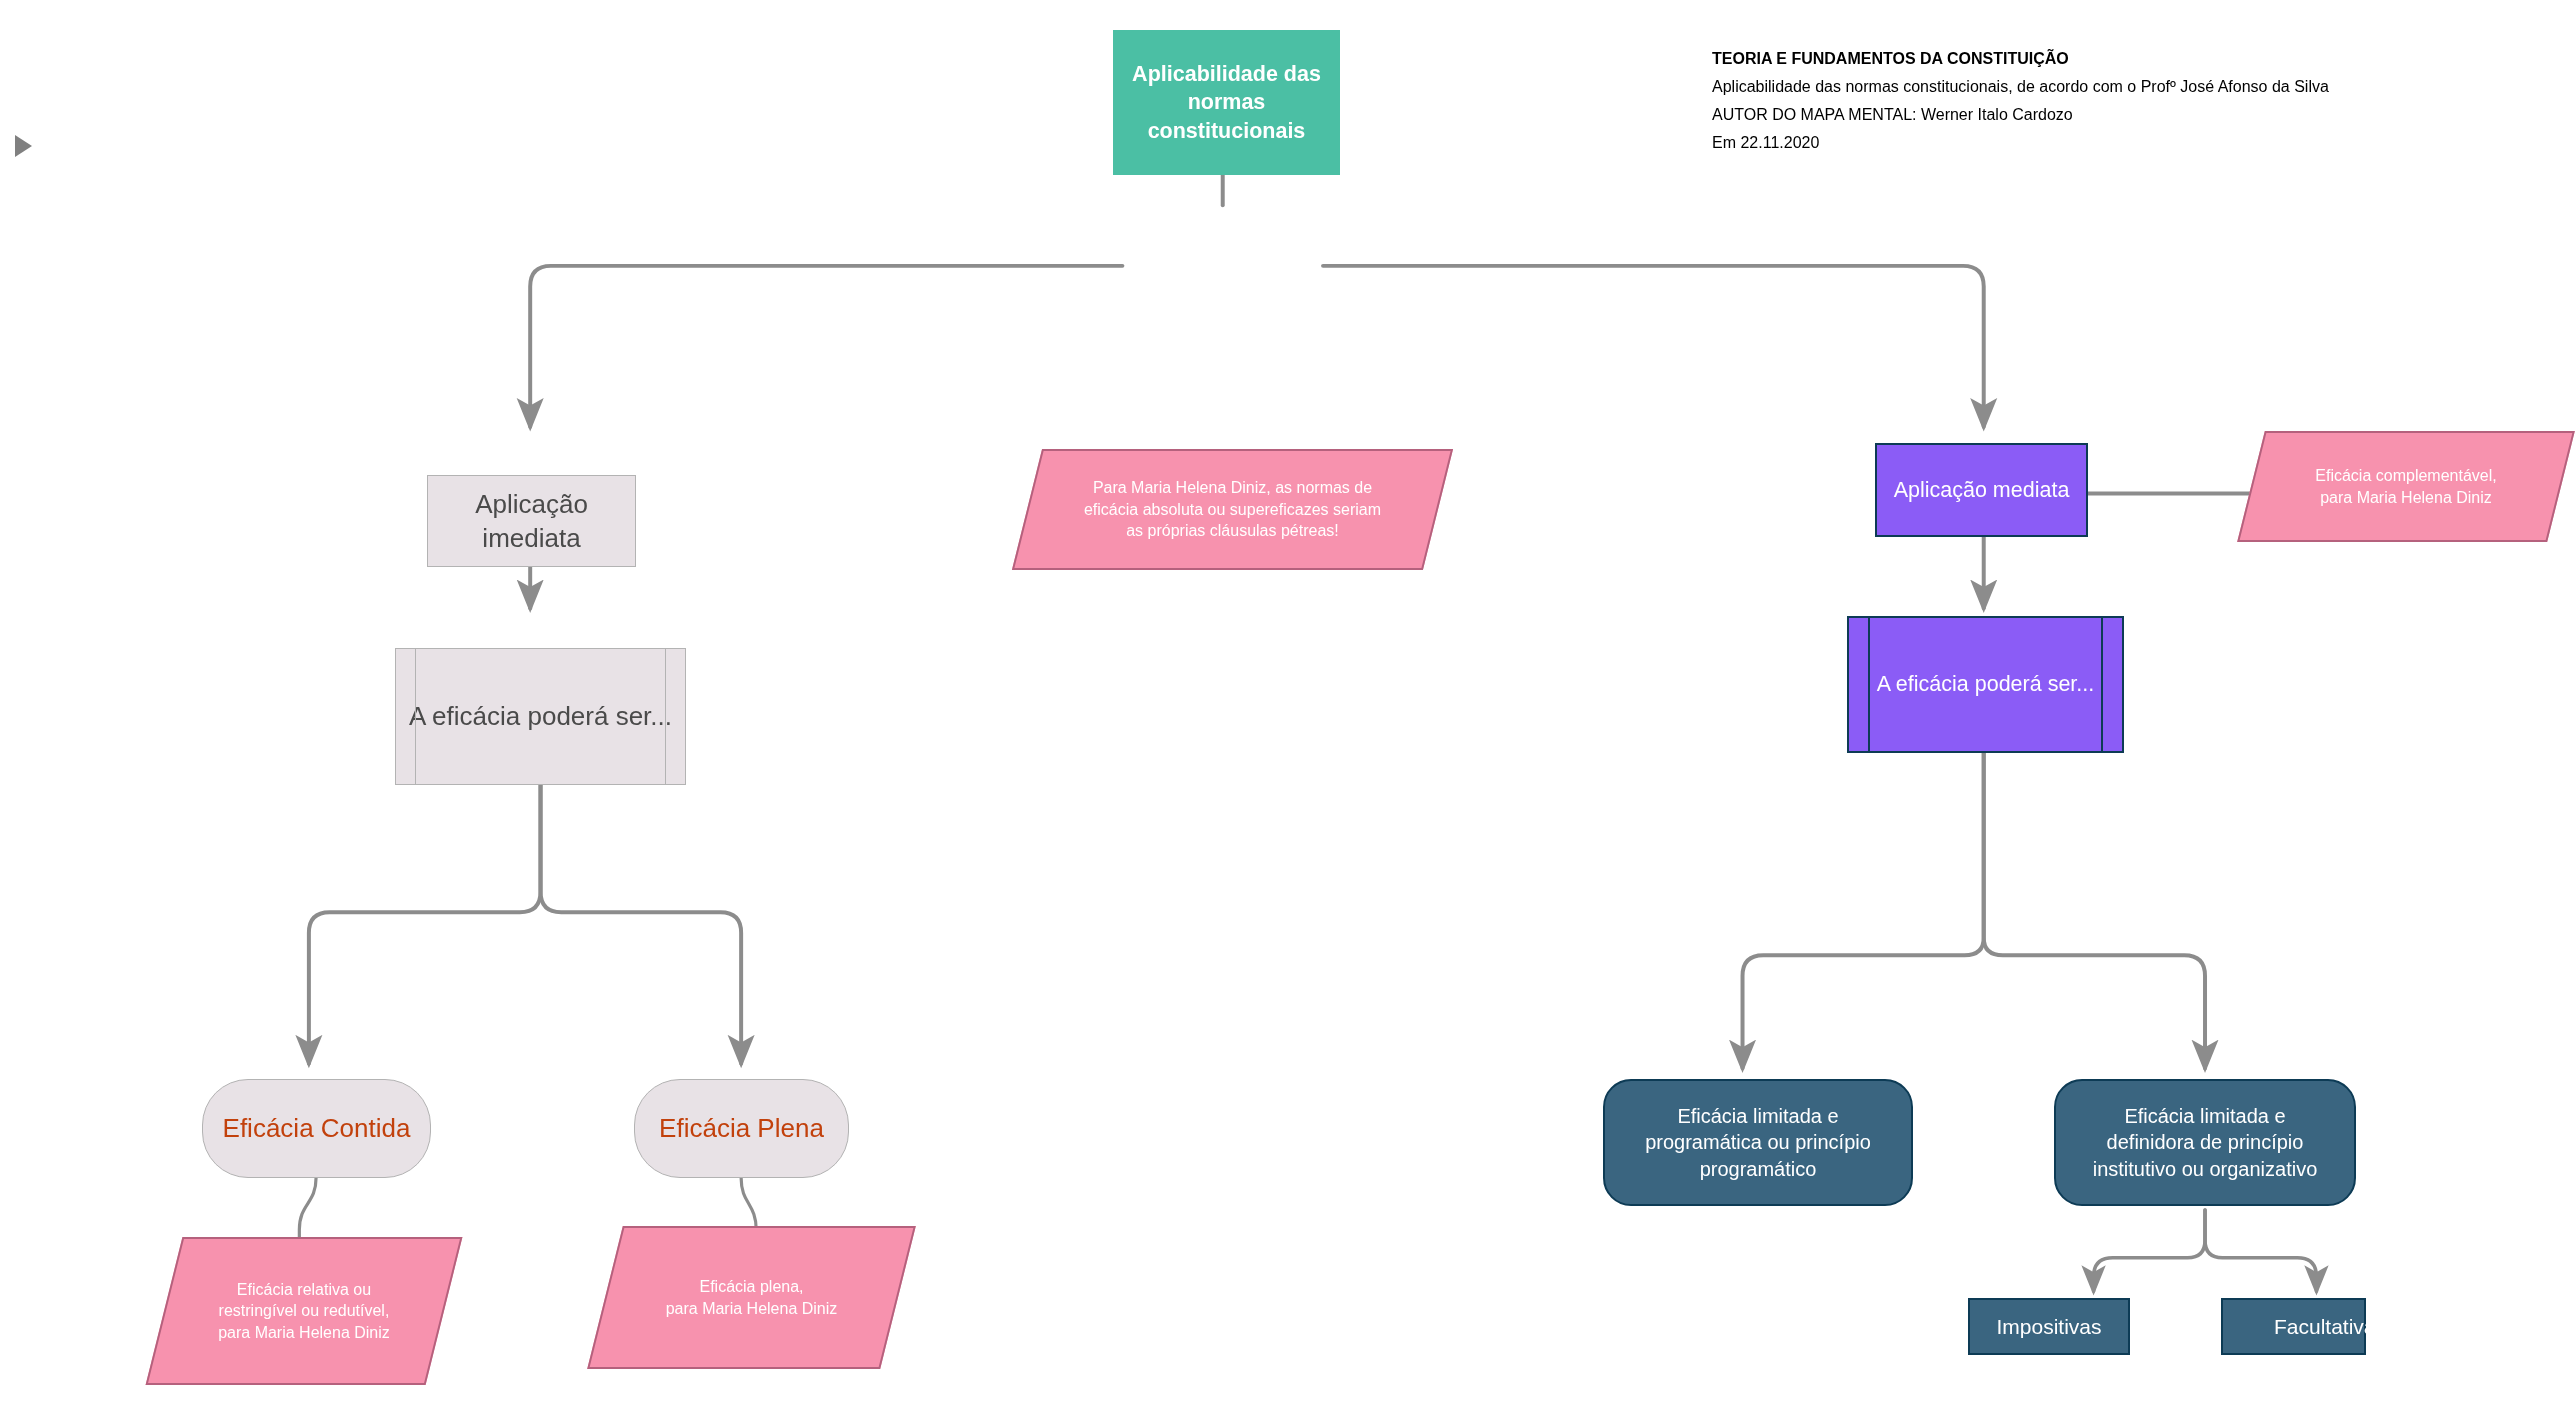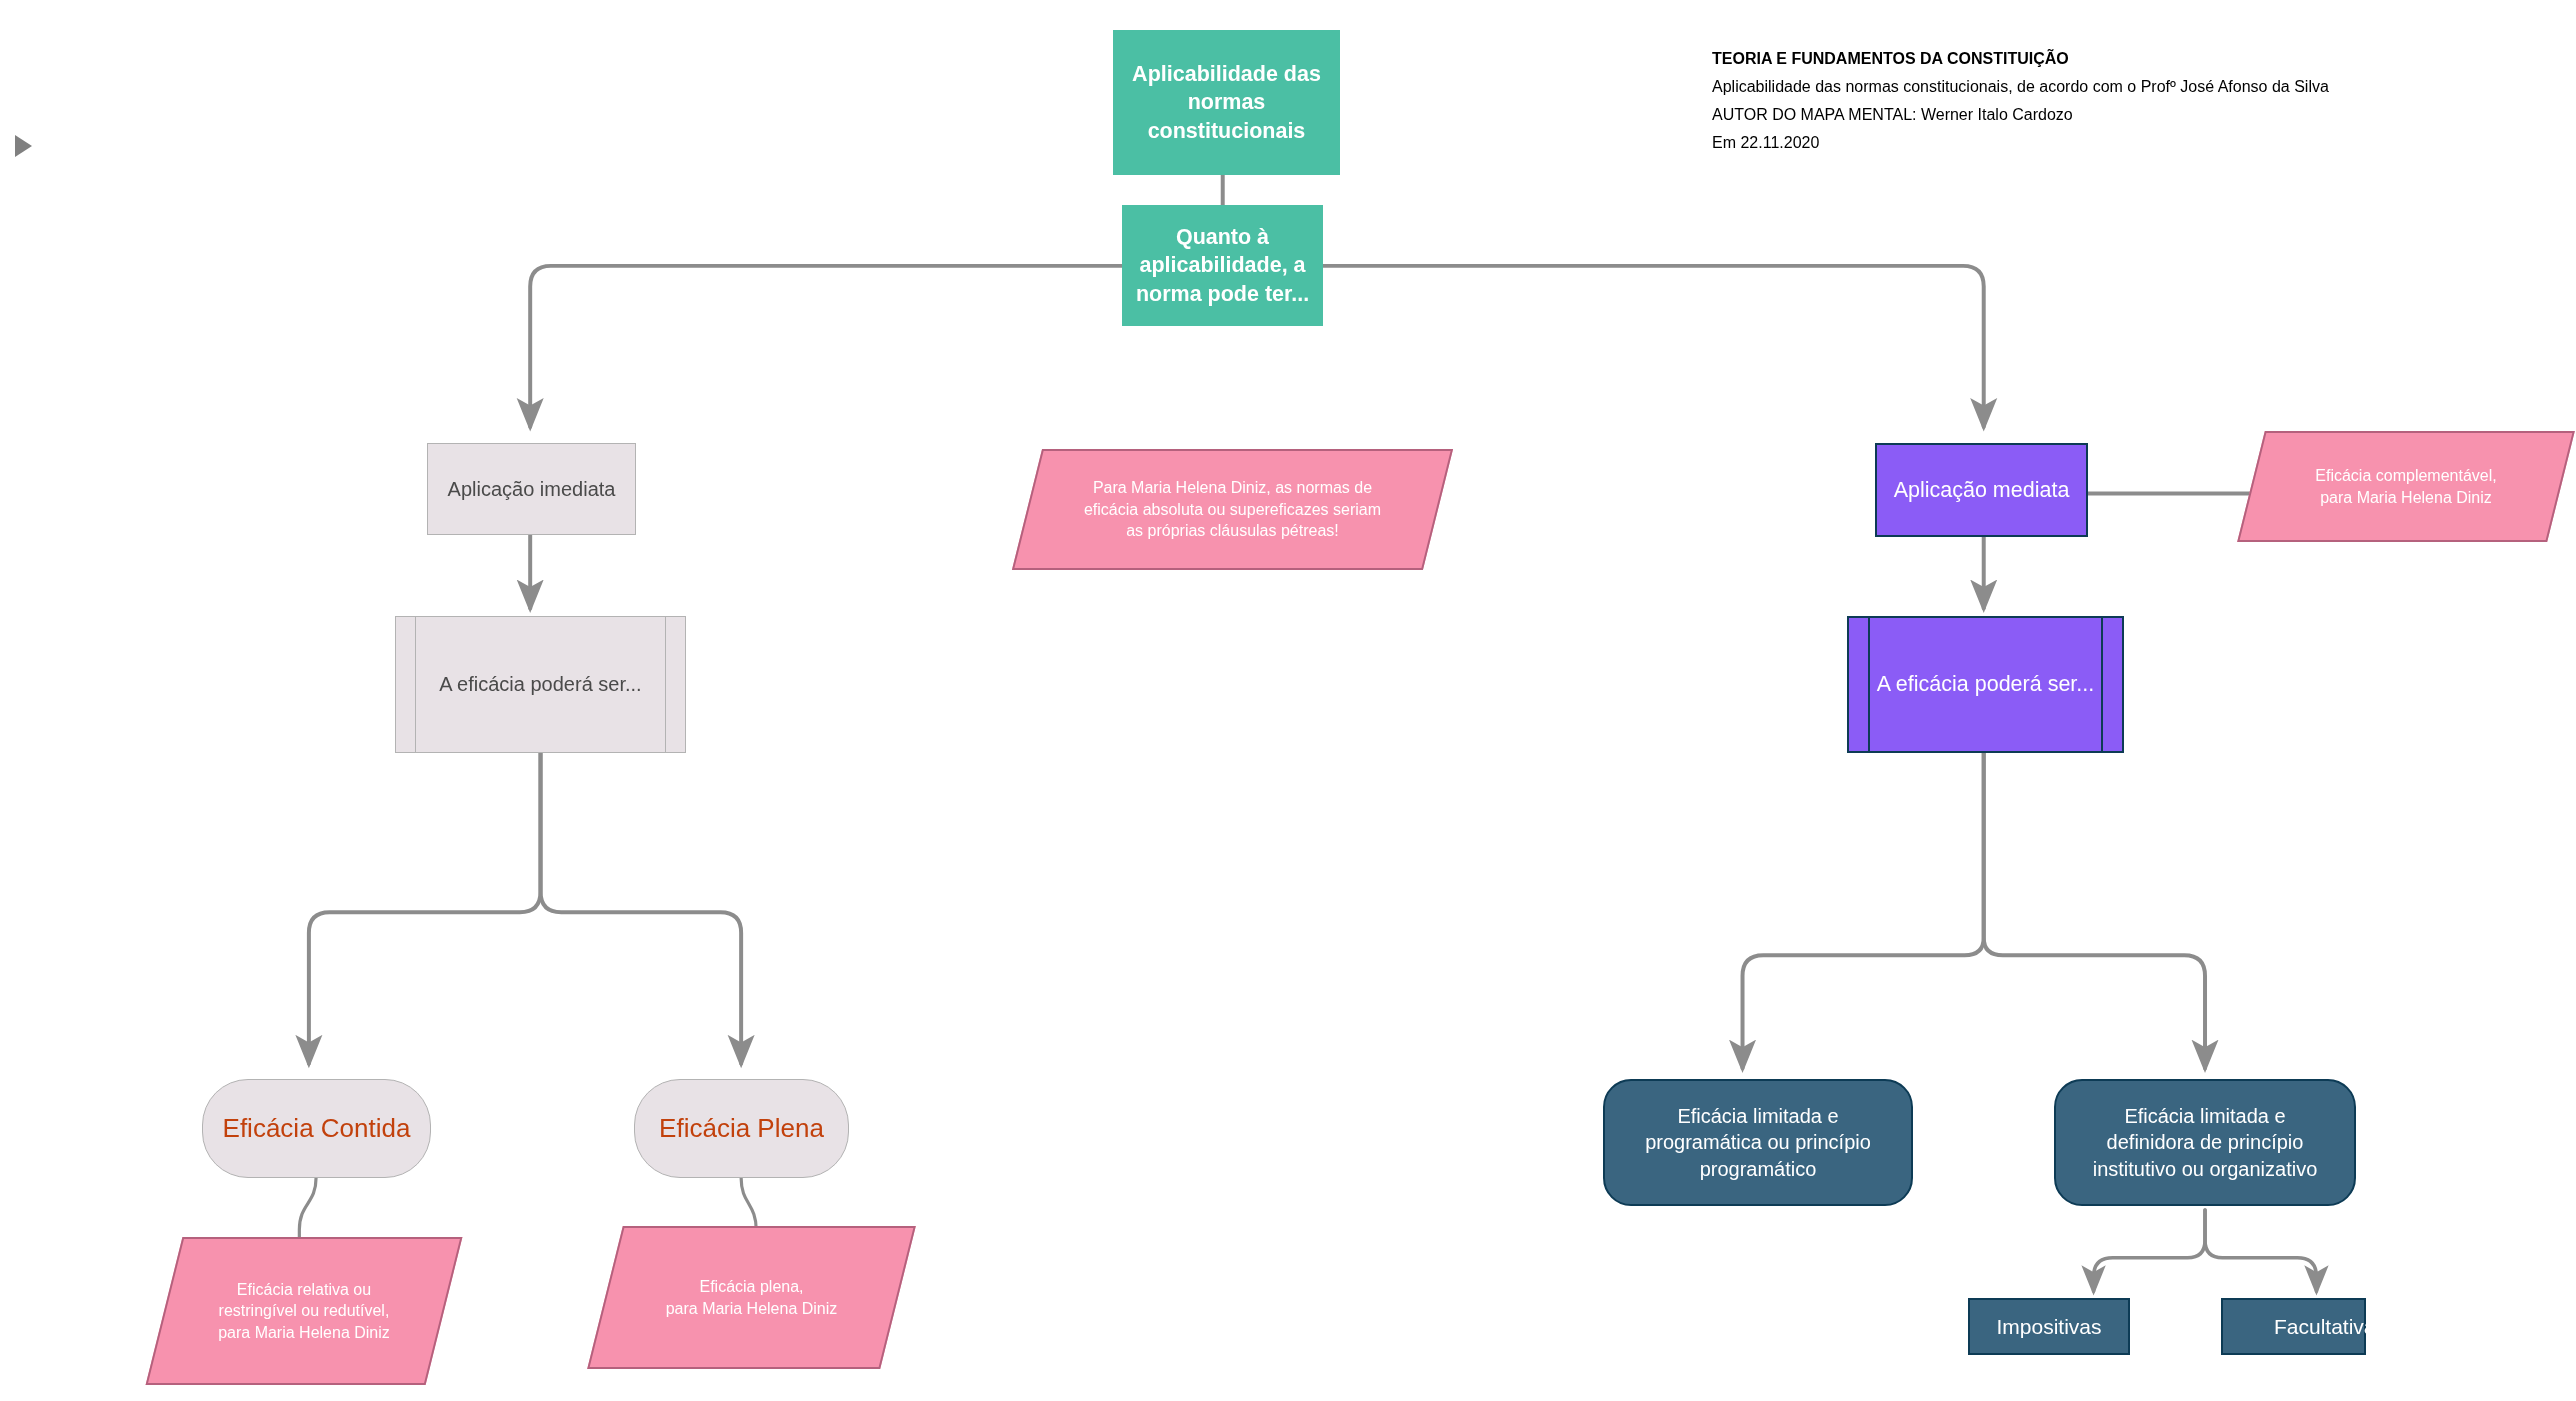--- a/index.html
+++ b/index.html
@@ -49,22 +49,23 @@
     color: #ffffff;
     font-weight: bold;
     font-size: 21.5px;
     border: 0.8px solid #4bbfa4;
   }
 
   
   .n-gray {
     background: #e8e2e6;
     color: #4a4a4a;
-    font-size: 20px;
+    font-size: 26px;
     border: 1.6px solid #b3b3b3;
+    margin-top: 32px;
   }
   
   .n-gray-round {
     background: #e8e2e6;
     color: #c2410c;
     font-size: 26px;
     border: 1.6px solid #b3b3b3;
     border-radius: 46px;
   }
 
@@ -205,25 +206,20 @@
     <span class="ln">AUTOR DO MAPA MENTAL: Werner Italo Cardozo</span>
     <span class="ln">Em 22.11.2020</span>
   </div>
 
   <div class="node n-teal" style="left:1113px; top:30px; width:227px; height:145px;">
     <span class="txt">Aplicabilidade das
 normas
 constitucionais</span>
   </div>
 
-  <div class="node n-teal" style="left:1122px; top:205px; width:201px; height:121px;">
-    <span class="txt">Quanto à
-aplicabilidade, a
-norma pode ter...</span>
-  </div>
 
   <div class="node n-gray" style="left:427px; top:443px; width:209px; height:92px;">
     <span class="txt">Aplicação imediata</span>
   </div>
 
   <div class="node n-gray n-sub gray" style="left:395px; top:616px; width:291px; height:137px;">
     <span class="txt">A eficácia poderá ser...</span>
   </div>
 
   <div class="node n-gray-round" style="left:202px; top:1079px; width:229px; height:99px;">

